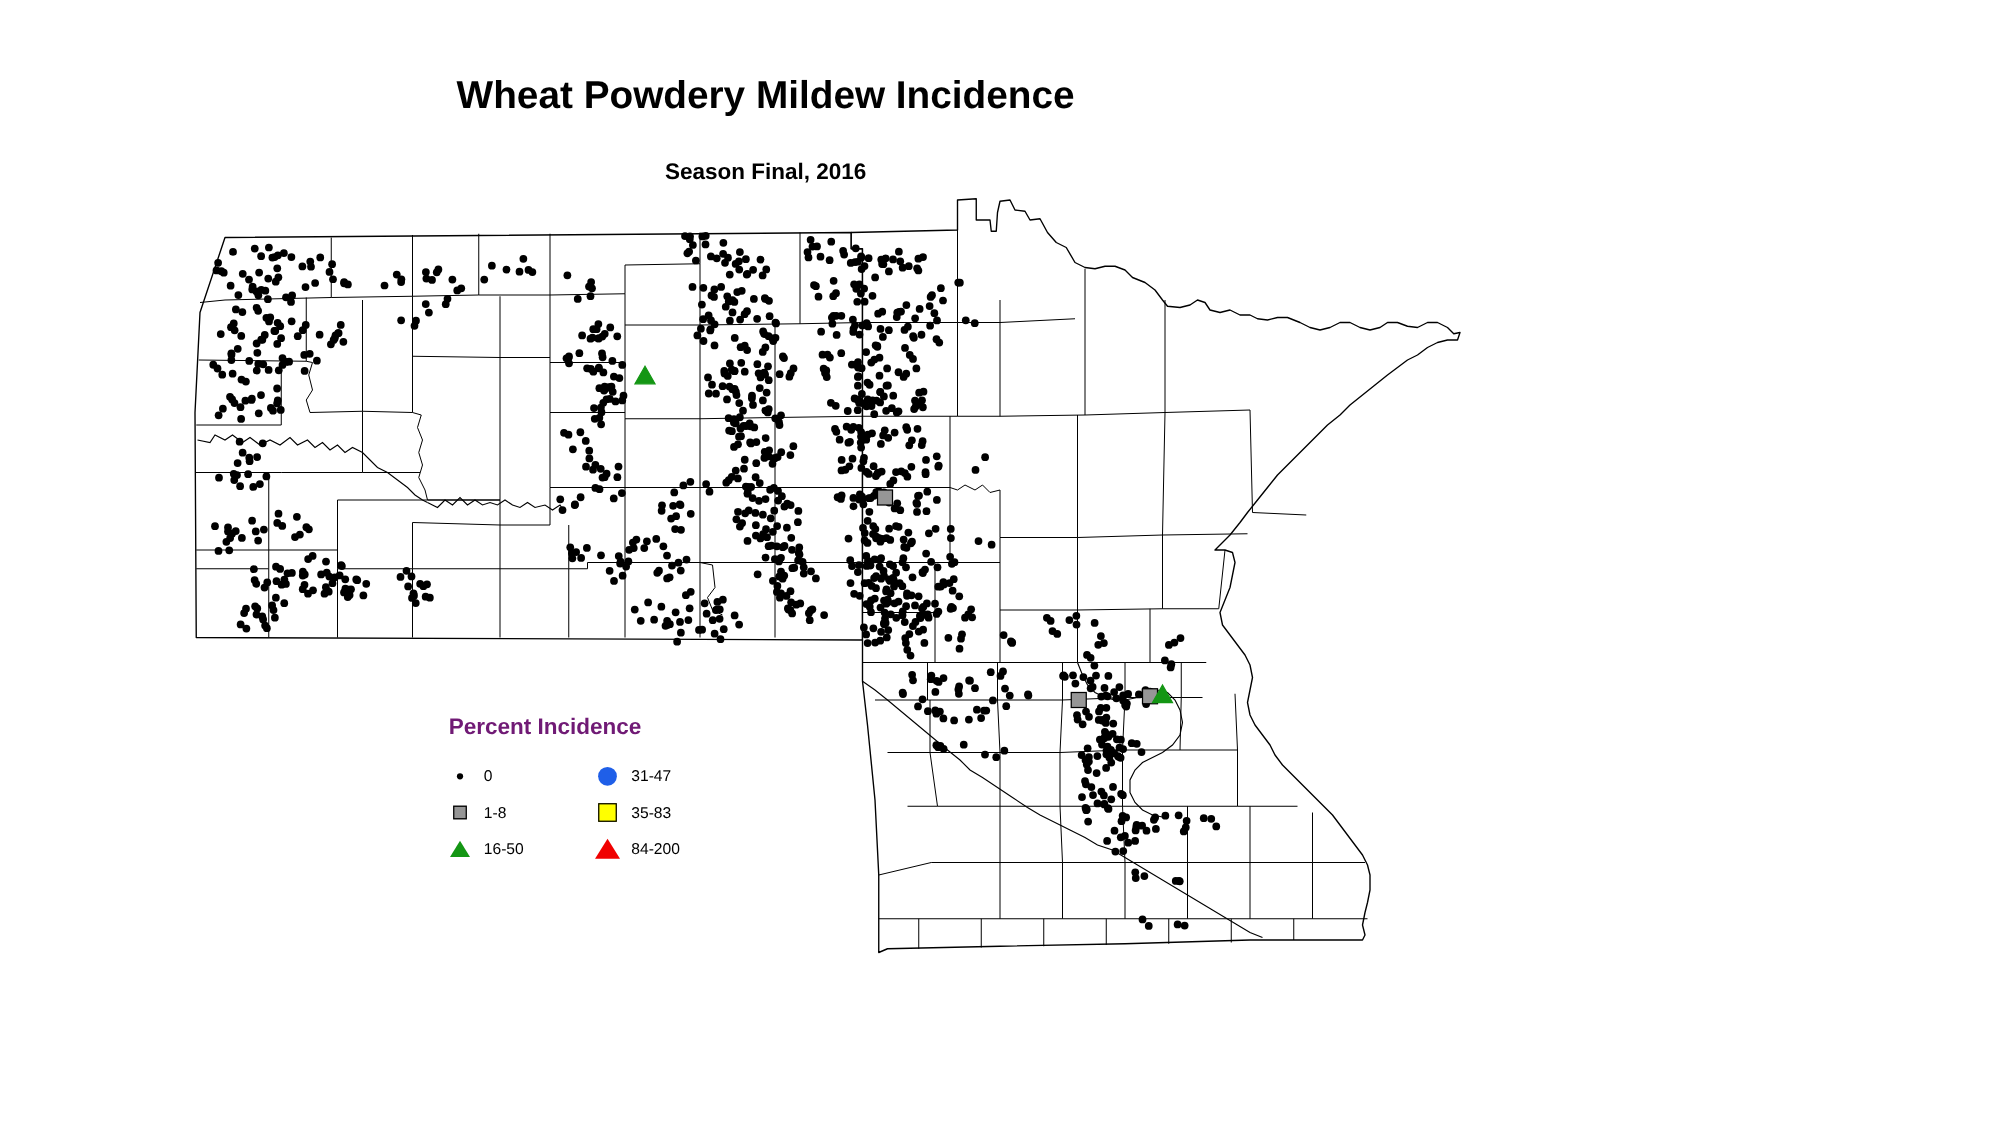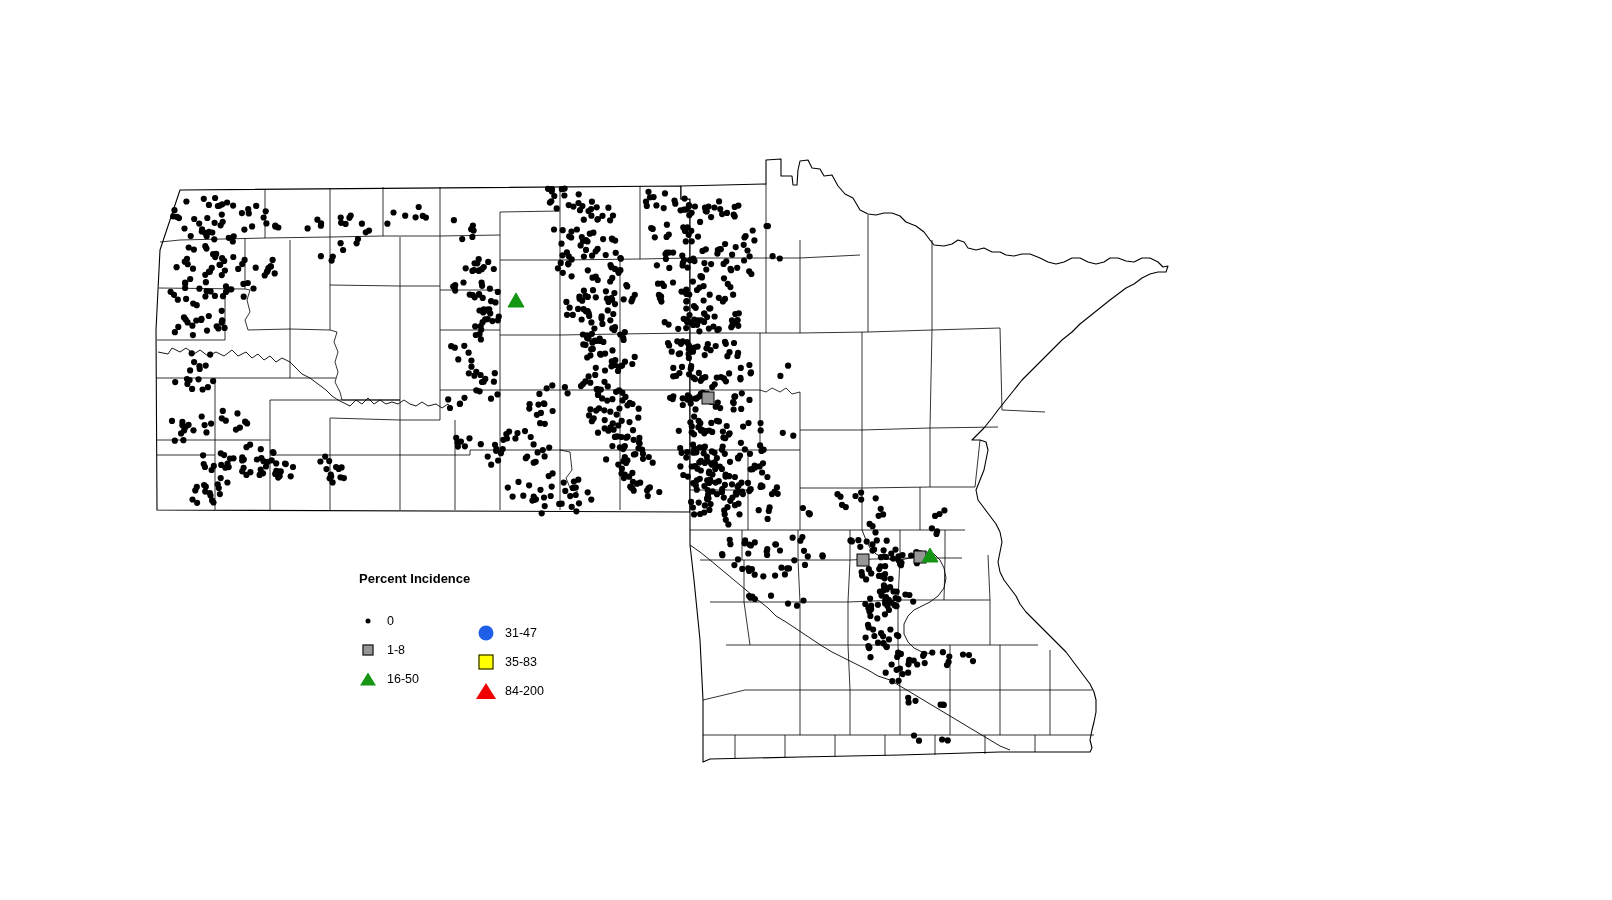--- a/index.html
+++ b/index.html
@@ -44,28 +44,28 @@
 
   
   #legend {
     position: absolute;
     left: 355px; top: 568px;
     width: 260px; height: 130px;
   }
   #legend-title {
     position: absolute;
     left: 4px; top: 3px;
-    font-size: 13px;
+    font-size: 18px;
     font-weight: bold;
-    color: #000000;
+    color: #701a75;
     white-space: nowrap;
   }
   .legend-col { position: absolute; top: 38px; }
   .legend-col.left  { left: 0px; }
-  .legend-col.right { left: 118px; margin-top: 12px; }
+  .legend-col.right { left: 118px; }
   .legend-row {
     position: relative;
     height: 29px;
     display: flex;
     align-items: center;
   }
   .sym-wrap {
     width: 26px;
     height: 20px;
     position: relative;
@@ -113,20 +113,22 @@
     color: #000;
     margin-left: 6px;
     white-space: nowrap;
   }
 </style>
 </head>
 <body>
 
 <div id="page">
 
+  <div id="title">Wheat Powdery Mildew Incidence</div>
+  <div id="subtitle">Season Final, 2016</div>
 
   <div id="map-area">
     <svg id="map-svg" width="1612" height="900" viewBox="0 0 1612 900">
       <g id="state-outlines" fill="#ffffff" stroke="#000000" stroke-width="1.1" stroke-linejoin="round">
 
         <path d="
           M180,190 L681,186 L681,199 L690,199 L690,512 L157,510 L156,330 L160,250 L180,190 Z"></path>
 
         <path d="
           M681,186 L766,184 L766,160 L781,159 L781,176 L792,176 L793,185 L797,185 L798,170

